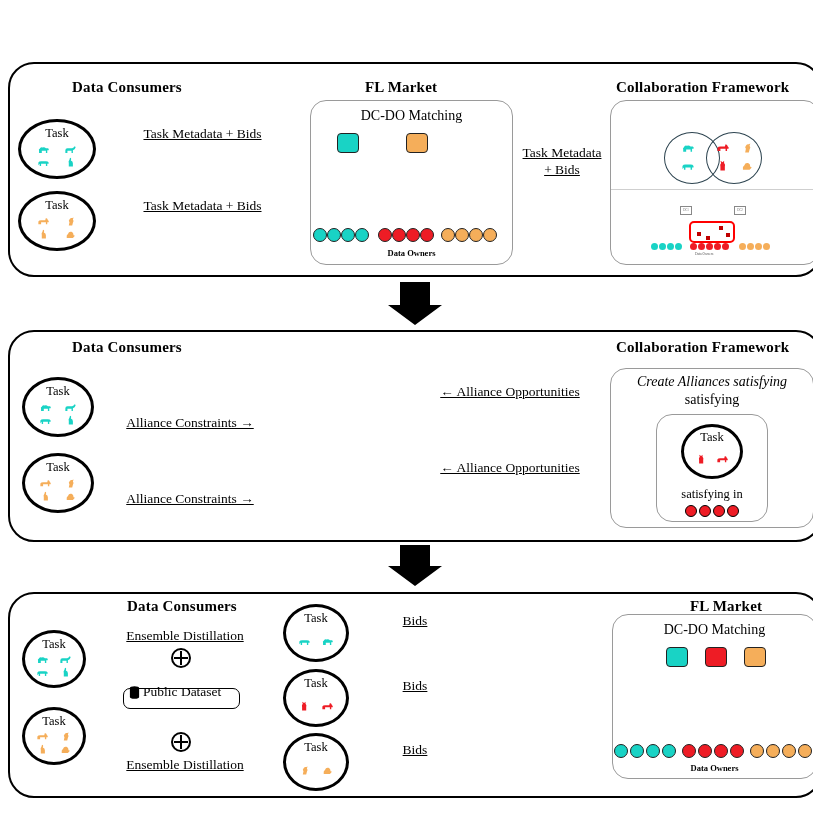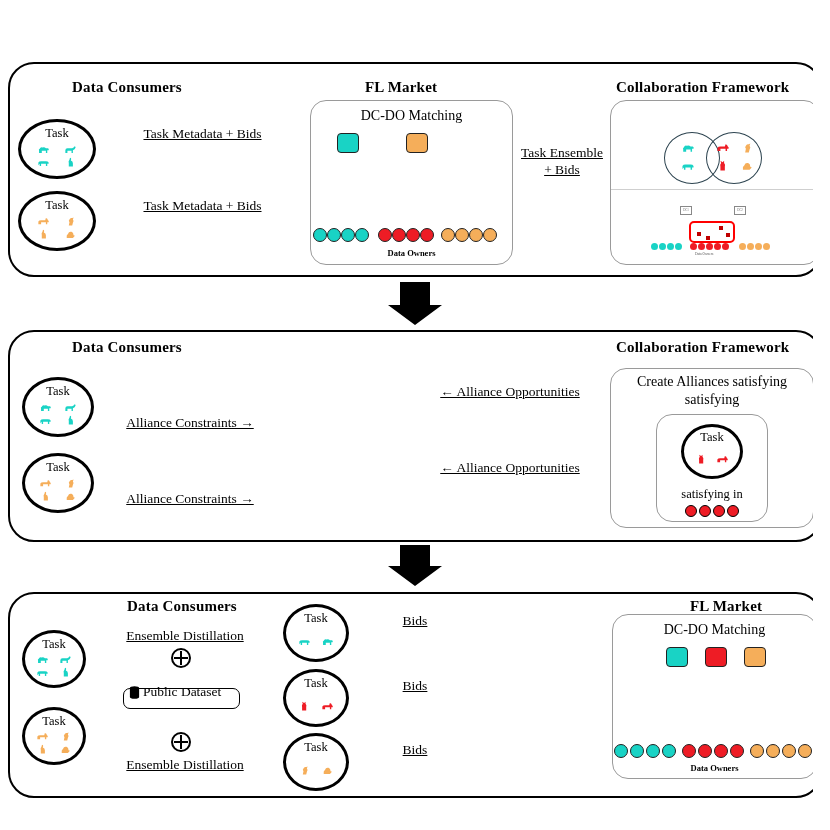--- a/index.html
+++ b/index.html
@@ -325,21 +325,21 @@
               <path d="M4 13 Q3 9 6 7 Q7 3 11 4 Q14 5 14 9 L16 10 L14 12 L13 13 Z" fill="#F5AE5A"></path>
             </svg>
           </span>
         </span>
     </div>
   </div>
 
   <div class="edge-label" style="left:100px;top:126px;width:205px;">Task Metadata + Bids</div>
   <div class="edge-label" style="left:100px;top:198px;width:205px;">Task Metadata + Bids</div>
 
-  <div class="edge-label two" style="left:516px;top:146px;width:92px;">Task Ensemble</div>
+  <div class="edge-label two" style="left:516px;top:146px;width:92px;">Task Metadata</div>
   <div class="edge-label two" style="left:516px;top:163px;width:92px;">+ Bids</div>
 
   <div class="subbox" style="left:310px;top:100px;width:203px;height:165px;"></div>
   <div class="subtitle" style="left:310px;top:108px;width:203px;">DC-DO Matching</div>
   <div class="smalltitle" style="left:310px;top:248px;width:203px;text-align:center;">Data Owners</div>
 
   <div class="nodesq" style="left:337px;top:133px;width:22px;height:20px;background:#19D3C5;"></div>
   <div class="nodesq" style="left:406px;top:133px;width:22px;height:20px;background:#F5AE5A;"></div>
 
   <div class="nodedot" style="left:313px;top:228px;width:14px;height:14px;background:#19D3C5;"></div>
@@ -482,21 +482,21 @@
         </span>
     </div>
   </div>
 
   <div class="edge-label" style="left:415px;top:384px;width:190px;">← Alliance Opportunities</div>
   <div class="edge-label" style="left:415px;top:460px;width:190px;">← Alliance Opportunities</div>
   <div class="edge-label" style="left:95px;top:415px;width:190px;">Alliance Constraints →</div>
   <div class="edge-label" style="left:95px;top:491px;width:190px;">Alliance Constraints →</div>
 
   <div class="subbox" style="left:610px;top:368px;width:204px;height:160px;"></div>
-  <div class="subtitle" style="left:610px;top:374px;width:204px;">Create Alliances satisfying</div>
+  <div class="subtitle" style="left:610px;top:374px;width:204px;font-style:italic;">Create Alliances satisfying</div>
   <div class="subtitle" style="left:610px;top:392px;width:204px;">satisfying</div>
 
   <div class="subbox" style="left:656px;top:414px;width:112px;height:108px;"></div>
   <div class="task" style="left:681px;top:424px;width:62px;height:55px;">
     <div class="tlabel">Task</div>
     <div class="glyphs" style="top:40%;">
       <span>
           <span class="gly red-g">
             <svg width="13" height="13" viewBox="0 0 19 16">
               <path d="M6 14 L6 9 Q5 6 7 4 L6 1 L9 3 L11 1 L11 4 Q13 6 12 9 L12 14 Z" fill="#EE1C25"></path>

